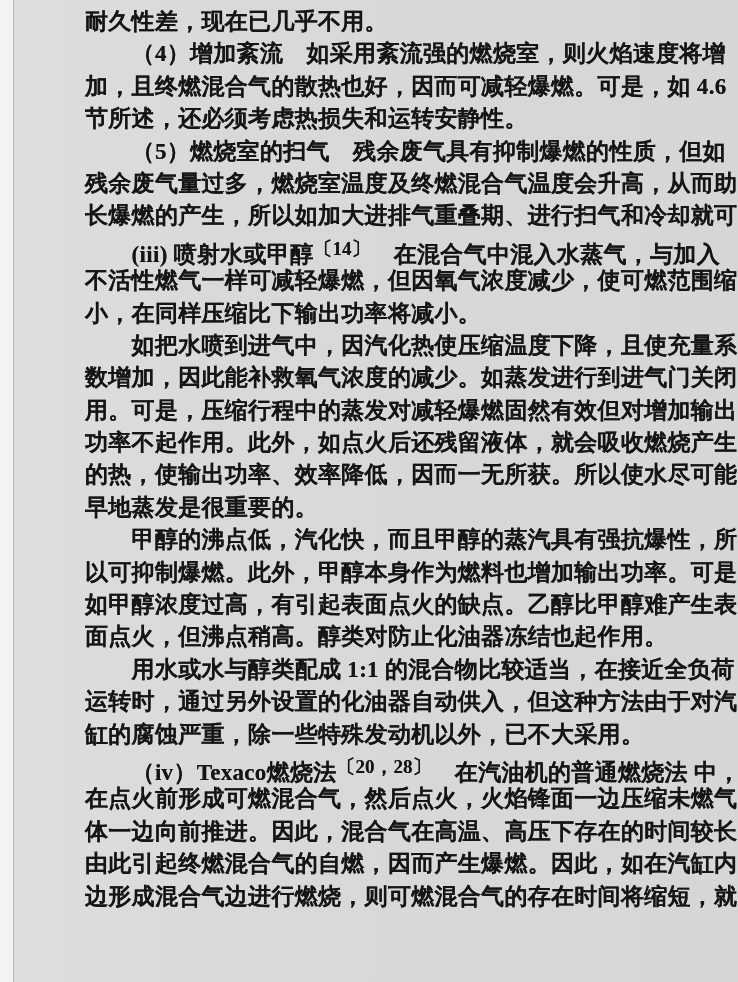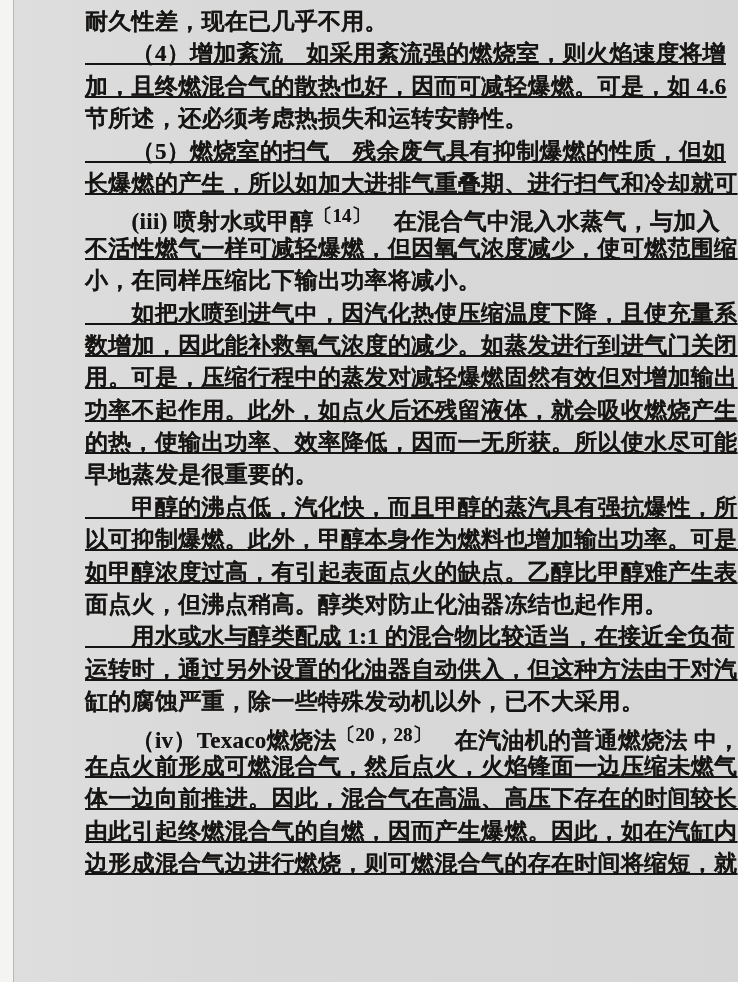--- a/index.html
+++ b/index.html
@@ -40,21 +40,20 @@
     font-size: 23px;
     font-weight: 700;
     color: #171513;
     white-space: nowrap;
     letter-spacing: 0.3px;
     text-shadow: 0 0 0.5px rgba(20, 18, 16, 0.75);
   }
   .line.full {
     text-align: justify;
     text-align-last: justify;
-    text-decoration: underline;
   }
   .ref {
     font-size: 19px;
     vertical-align: 7px;
     letter-spacing: 0;
     font-weight: 700;
   }
 </style>
 </head>
 <body>
@@ -65,20 +64,21 @@
 
   <div class="text-block">
 
     <div class="line">耐久性差，现在已几乎不用。</div>
 
     <div class="line full">　　（4）增加紊流　如采用紊流强的燃烧室，则火焰速度将增</div>
     <div class="line full">加，且终燃混合气的散热也好，因而可减轻爆燃。可是，如 4.6</div>
     <div class="line">节所述，还必须考虑热损失和运转安静性。</div>
 
     <div class="line full">　　（5）燃烧室的扫气　残余废气具有抑制爆燃的性质，但如</div>
+    <div class="line full">残余废气量过多，燃烧室温度及终燃混合气温度会升高，从而助</div>
     <div class="line full">长爆燃的产生，所以如加大进排气重叠期、进行扫气和冷却就可</div>
 
     <div class="line"><span>　　(iii) 喷射水或甲醇</span><span class="ref">〔14〕</span><span>　在混合气中混入水蒸气，与加入</span></div>
     <div class="line full">不活性燃气一样可减轻爆燃，但因氧气浓度减少，使可燃范围缩</div>
     <div class="line">小，在同样压缩比下输出功率将减小。</div>
 
     <div class="line full">　　如把水喷到进气中，因汽化热使压缩温度下降，且使充量系</div>
     <div class="line full">数增加，因此能补救氧气浓度的减少。如蒸发进行到进气门关闭</div>
     <div class="line full">用。可是，压缩行程中的蒸发对减轻爆燃固然有效但对增加输出</div>
     <div class="line full">功率不起作用。此外，如点火后还残留液体，就会吸收燃烧产生</div>

